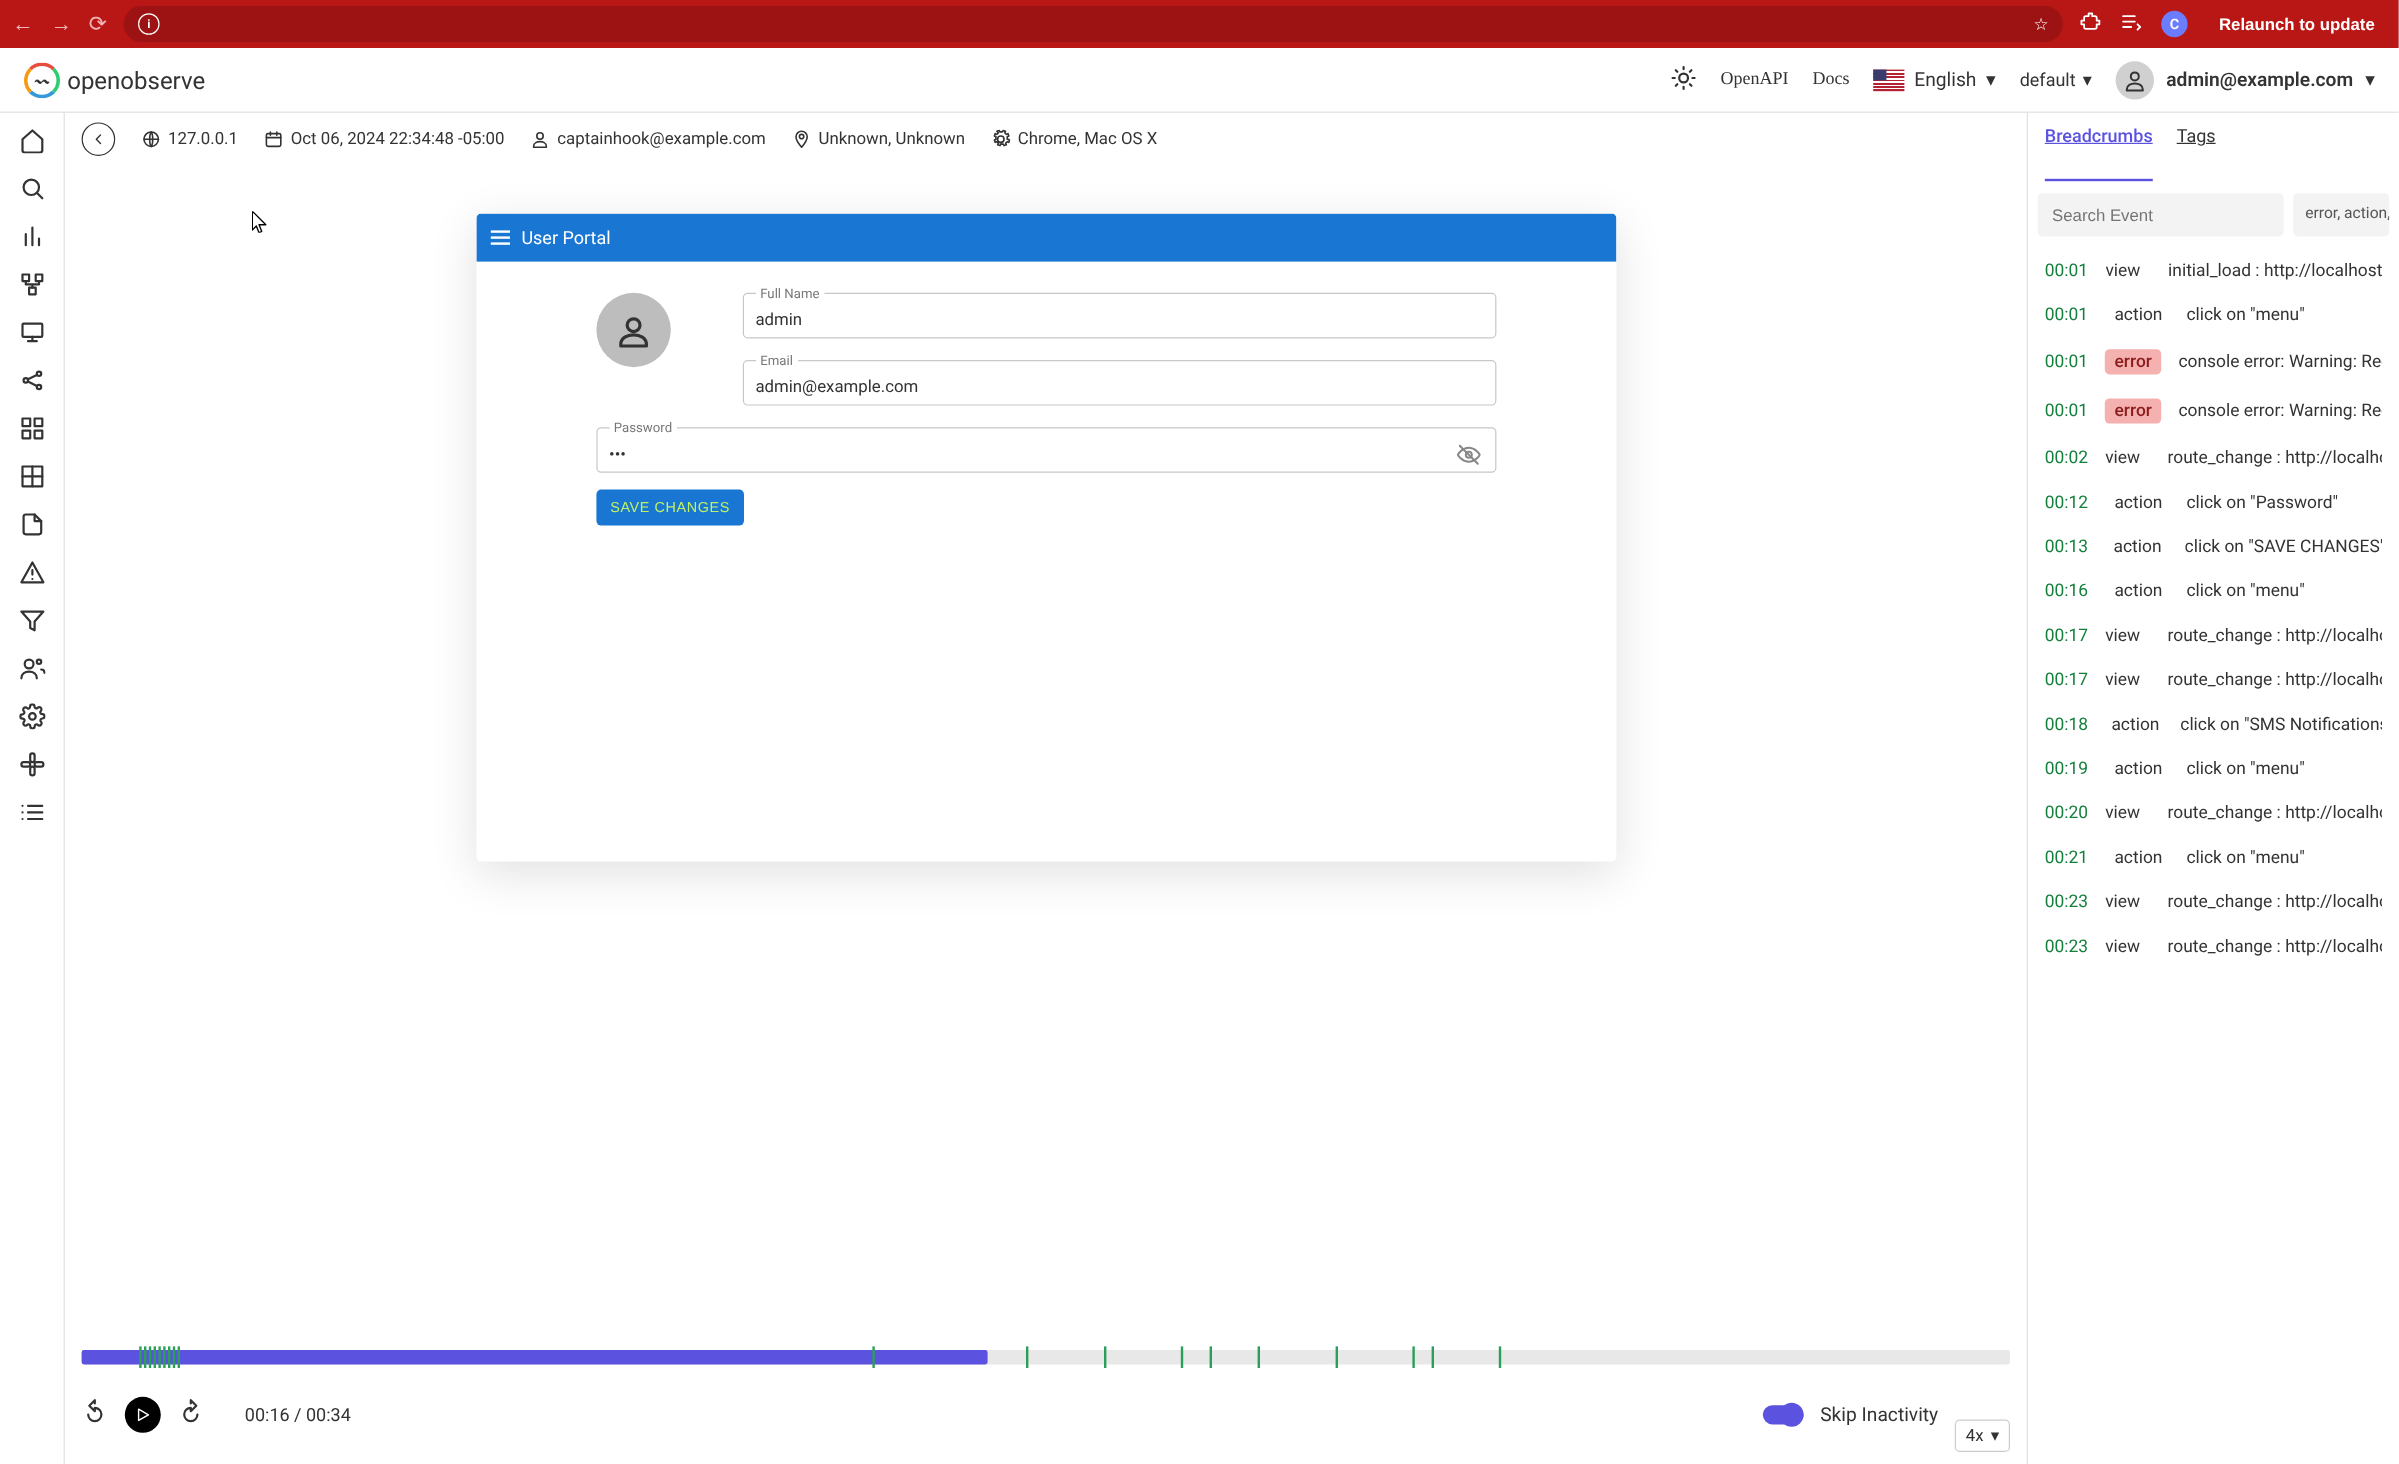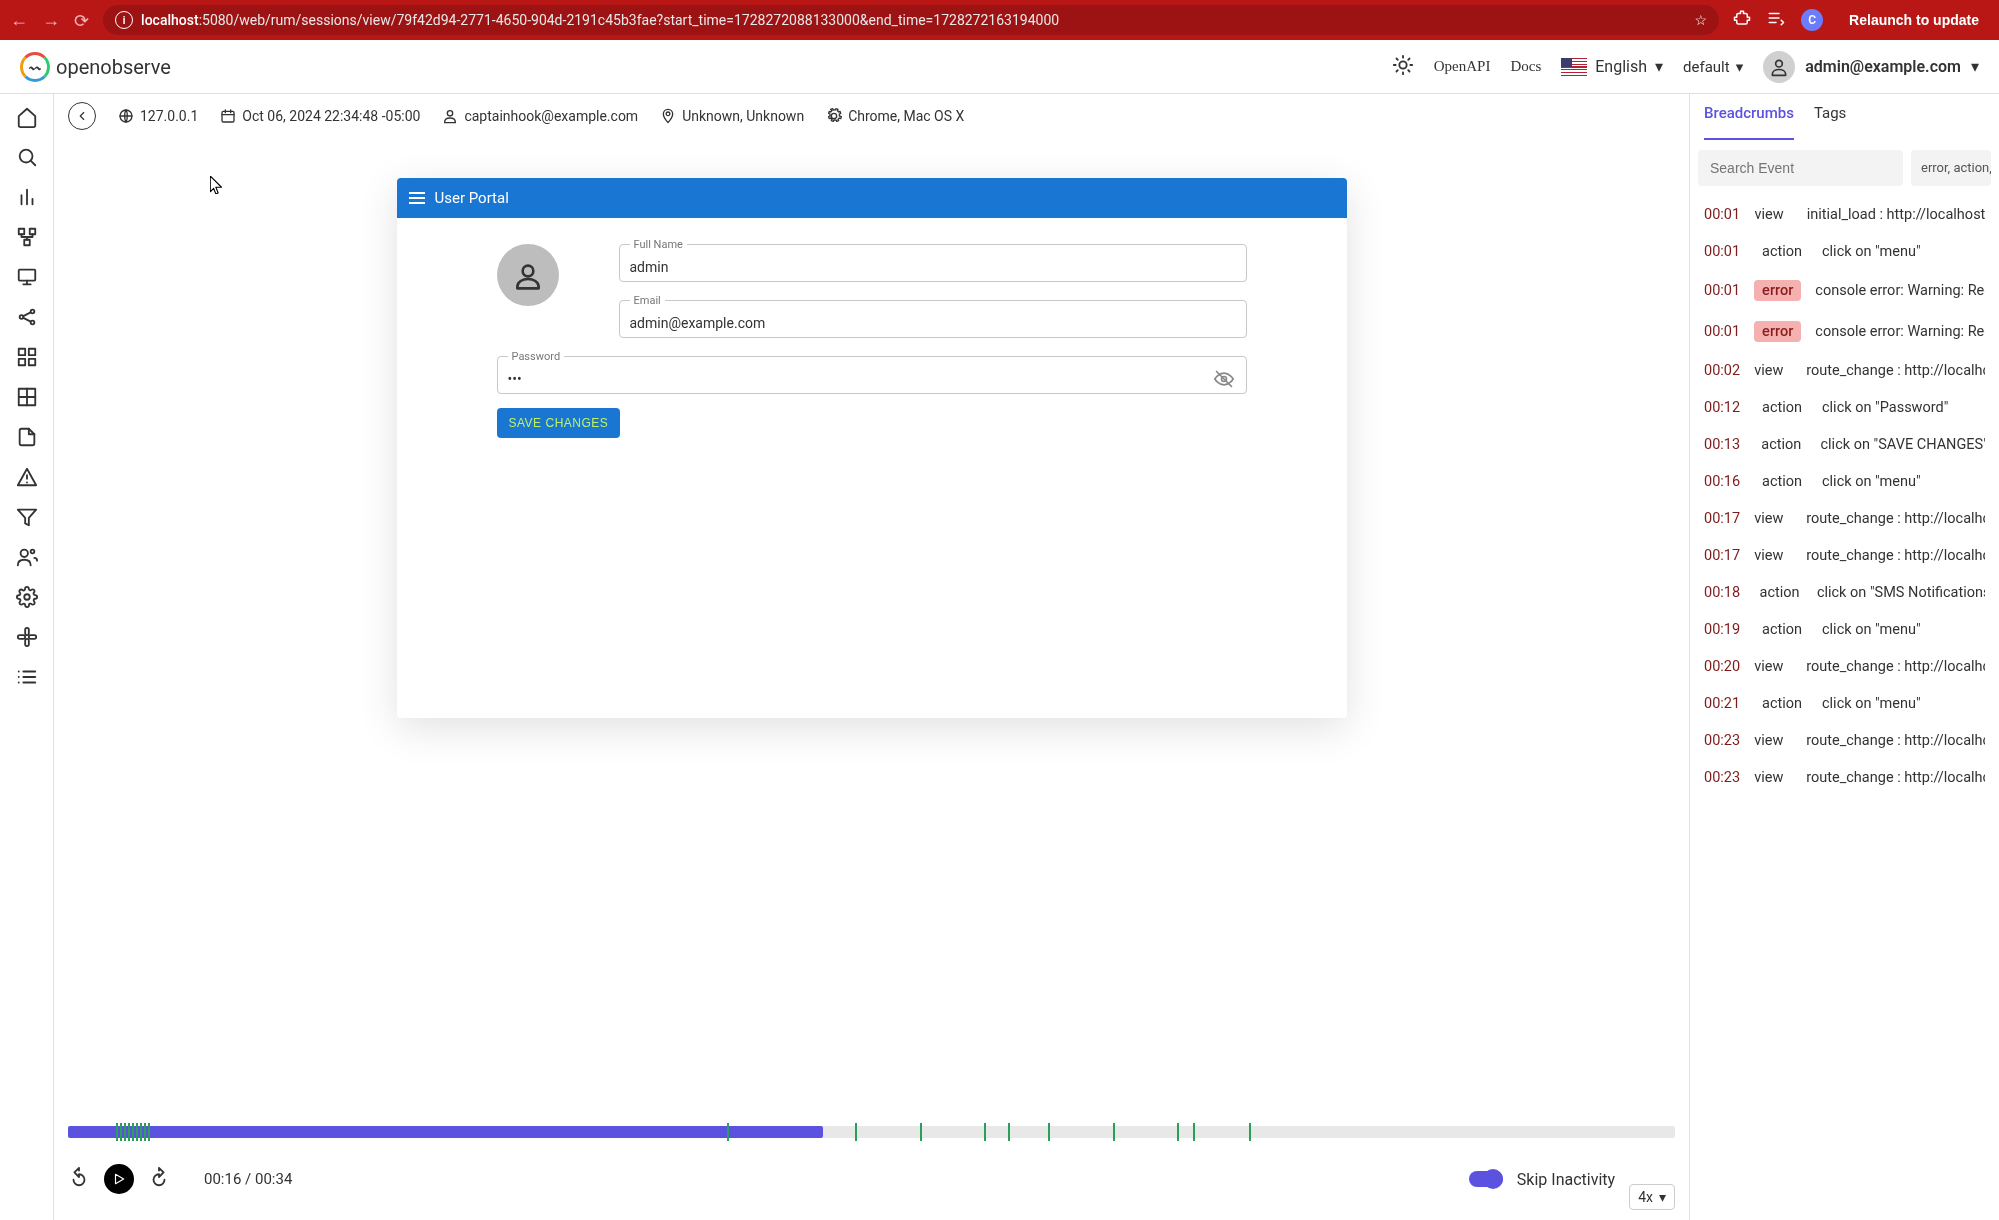--- a/index.html
+++ b/index.html
@@ -74,46 +74,43 @@
 .play-main { width:30px; height:30px; border-radius:50%; background:#000; color:#fff; display:flex; align-items:center; justify-content:center; }
 .time-display { font-size:15px; margin-left:20px; }
 .controls-right { margin-left:auto; display:flex; align-items:center; gap:14px; }
 .toggle { width:34px; height:16px; background:#5b52e0; border-radius:10px; position:relative; }
 .toggle::after { content:''; position:absolute; right:0; top:-2px; width:20px; height:20px; background:#5b52e0; border-radius:50%; }
 .speed-box { border:1px solid #ccc; border-radius:4px; padding:4px 8px; font-size:14px; display:flex; align-items:center; gap:6px;margin-top:36px; }
 
 
 .right-panel { width: 310px; border-left:1px solid #e0e0e0; display:flex; flex-direction:column; overflow:hidden; }
 .tabs { display:flex; padding: 10px 14px 0; gap:20px; font-size:15px; }
-.tab { padding-bottom:16px; cursor:pointer; }
+.tab { padding-bottom:27px; cursor:pointer;text-decoration:underline; }
 .tab.active { color:#5b52e0; border-bottom:2px solid #5b52e0; font-weight:500; }
 .search-row { display:flex; gap:8px; padding: 10px 8px; }
 .search-row input { flex:1; border:none; background:#f3f3f3; border-radius:4px; padding:10px 12px; font-size:14px; outline:none; }
 .filter-box { border:none; background:#f3f3f3; border-radius:4px; padding:10px 10px; font-size:13px; color:#555; width:98px; white-space:nowrap; overflow:hidden; }
 .events { flex:1; overflow-y:auto; font-size:14.5px; }
 .event-row { display:flex; align-items:center; gap:14px; padding: 10px 14px; white-space:nowrap; cursor:pointer; }
-.ev-time { color:#7f1d1d; width:44px; }
+.ev-time { color:#15803d; width:44px; }
 .ev-type { width:46px; }
 .ev-type.badge-error { background:#f5b0b0; color:#8a1c1c; border-radius:4px; padding:2px 8px; width:auto; font-weight:500; }
 .ev-desc { color:#333; overflow:hidden; text-overflow:clip; }
 
 svg { fill:none; stroke:currentColor; stroke-width:2; stroke-linecap:round; stroke-linejoin:round; }
 </style>
 </head>
 <body>
 
 <div class="browser-bar">
   <span class="nav-btn">←</span>
   <span class="nav-btn">→</span>
   <span class="nav-btn">⟳</span>
   <div class="url-bar">
     <span class="url-icon">i</span>
-    <span class="url-text">
-      <span class="host">localhost</span><span>:5080/web/rum/sessions/view/79f42d94-2771-4650-904d-2191c45b3fae?start_time=1728272088133000&amp;end_time=1728272163194000</span>
-    </span>
     <span style="margin-left:auto;color:#fff">☆</span>
   </div>
   <div class="browser-icons">
     <span>
       <svg width="18" height="18" viewBox="0 0 24 24">
           <path d="M14 3h-4v3H7a2 2 0 0 0-2 2v3H2v4h3v3a2 2 0 0 0 2 2h10a2 2 0 0 0 2-2v-3h3v-4h-3V8a2 2 0 0 0-2-2h-3V3z"></path>
         </svg>
     </span>
     <span>
       <svg width="18" height="18" viewBox="0 0 24 24">

